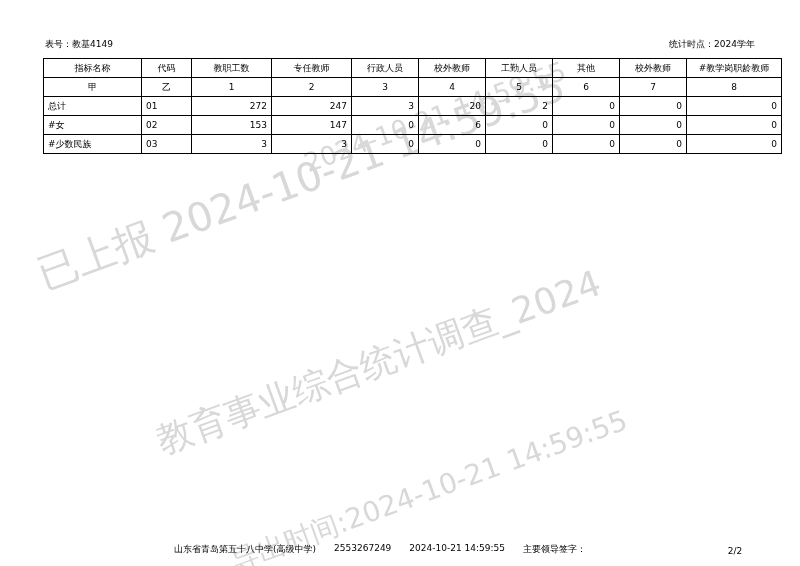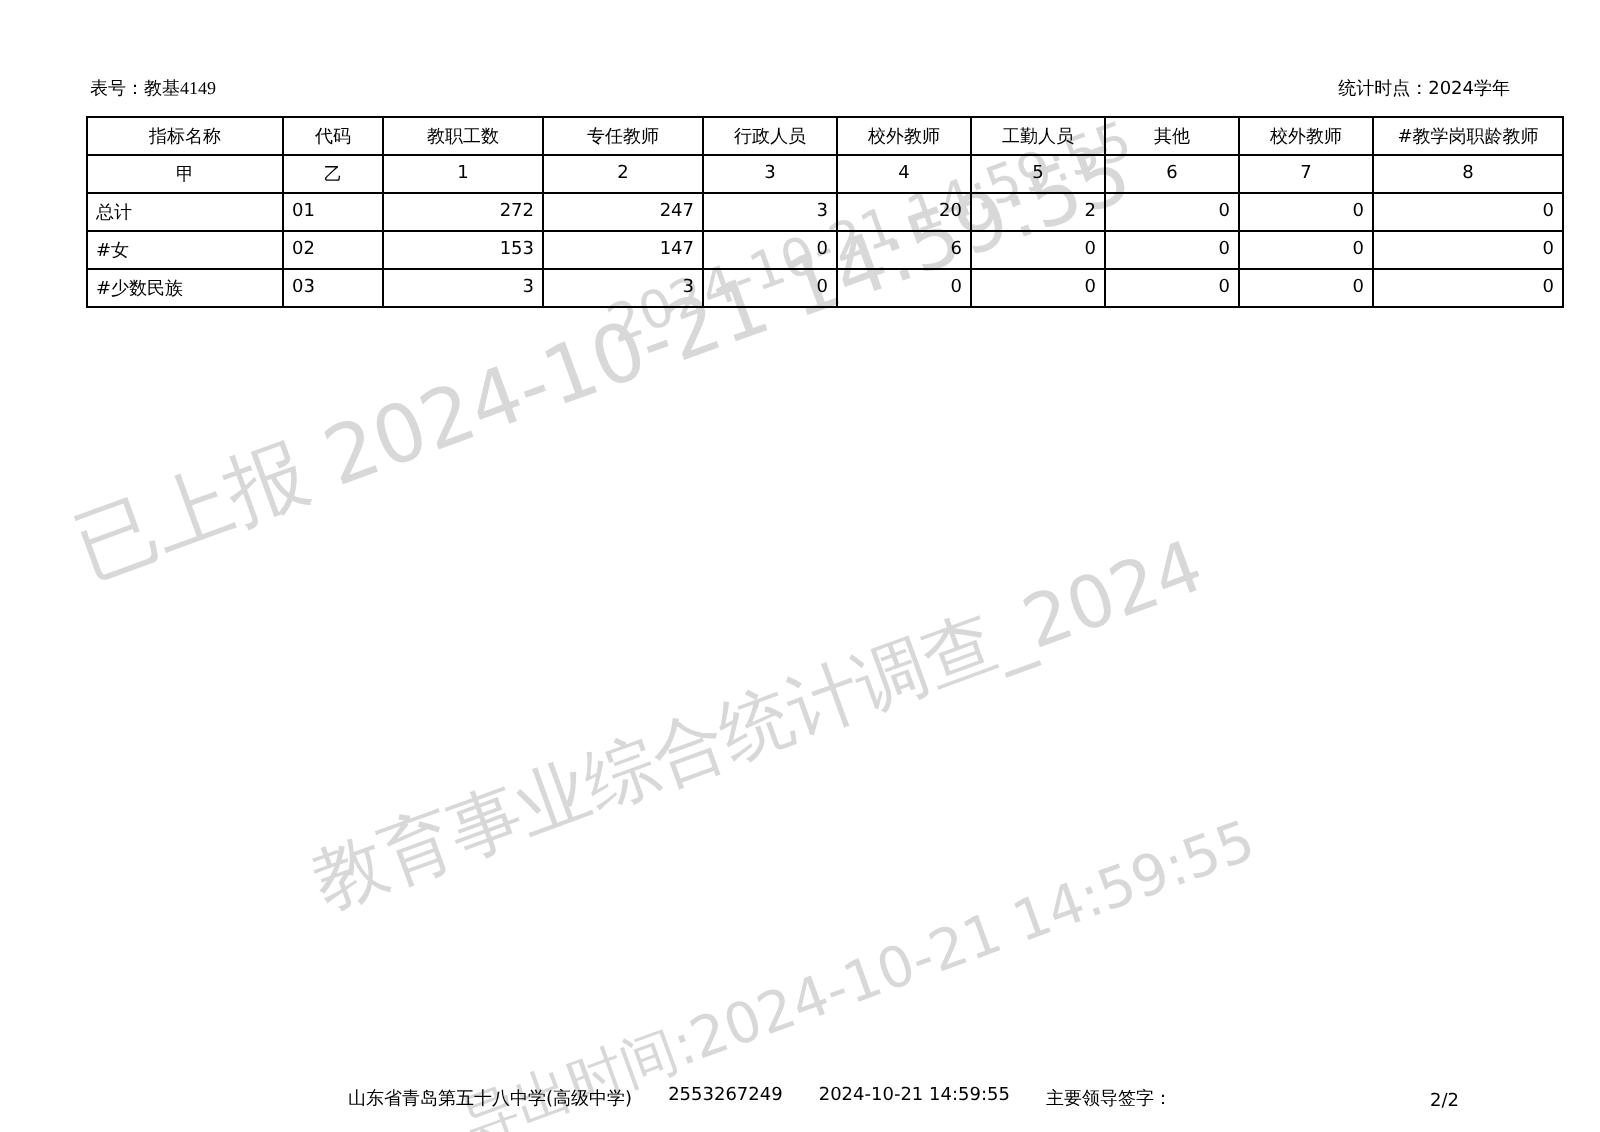--- a/index.html
+++ b/index.html
@@ -81,21 +81,21 @@
   .meta-row {
     position: absolute;
     left: 45px;
     right: 45px;
     top: 38px;
     font-size: 9px;
     display: flex;
     justify-content: space-between;
     z-index: 10;
   }
-  .meta-left { text-align: left; font-family: Liberation Serif, serif; }
+  .meta-left { text-align: left; }
   .meta-right { text-align: right; }
 
   
   .table-wrap {
     position: absolute;
     left: 43px;
     top: 58px;
     width: 710px;
     z-index: 10;
   }
@@ -141,21 +141,21 @@
   }
   .footer-center {
     flex: 1;
     text-align: center;
     display: flex;
     justify-content: center;
     gap: 18px;
   }
   .footer-right {
     width: 40px;
-    text-align: left;
+    text-align: center;
     margin-top: 13px;
   }
 </style>
 </head>
 <body>
 
 <div class="page">
 
   <div class="watermark-layer">
     <div class="wm wm4">2024-10-21 14:59:55</div>

